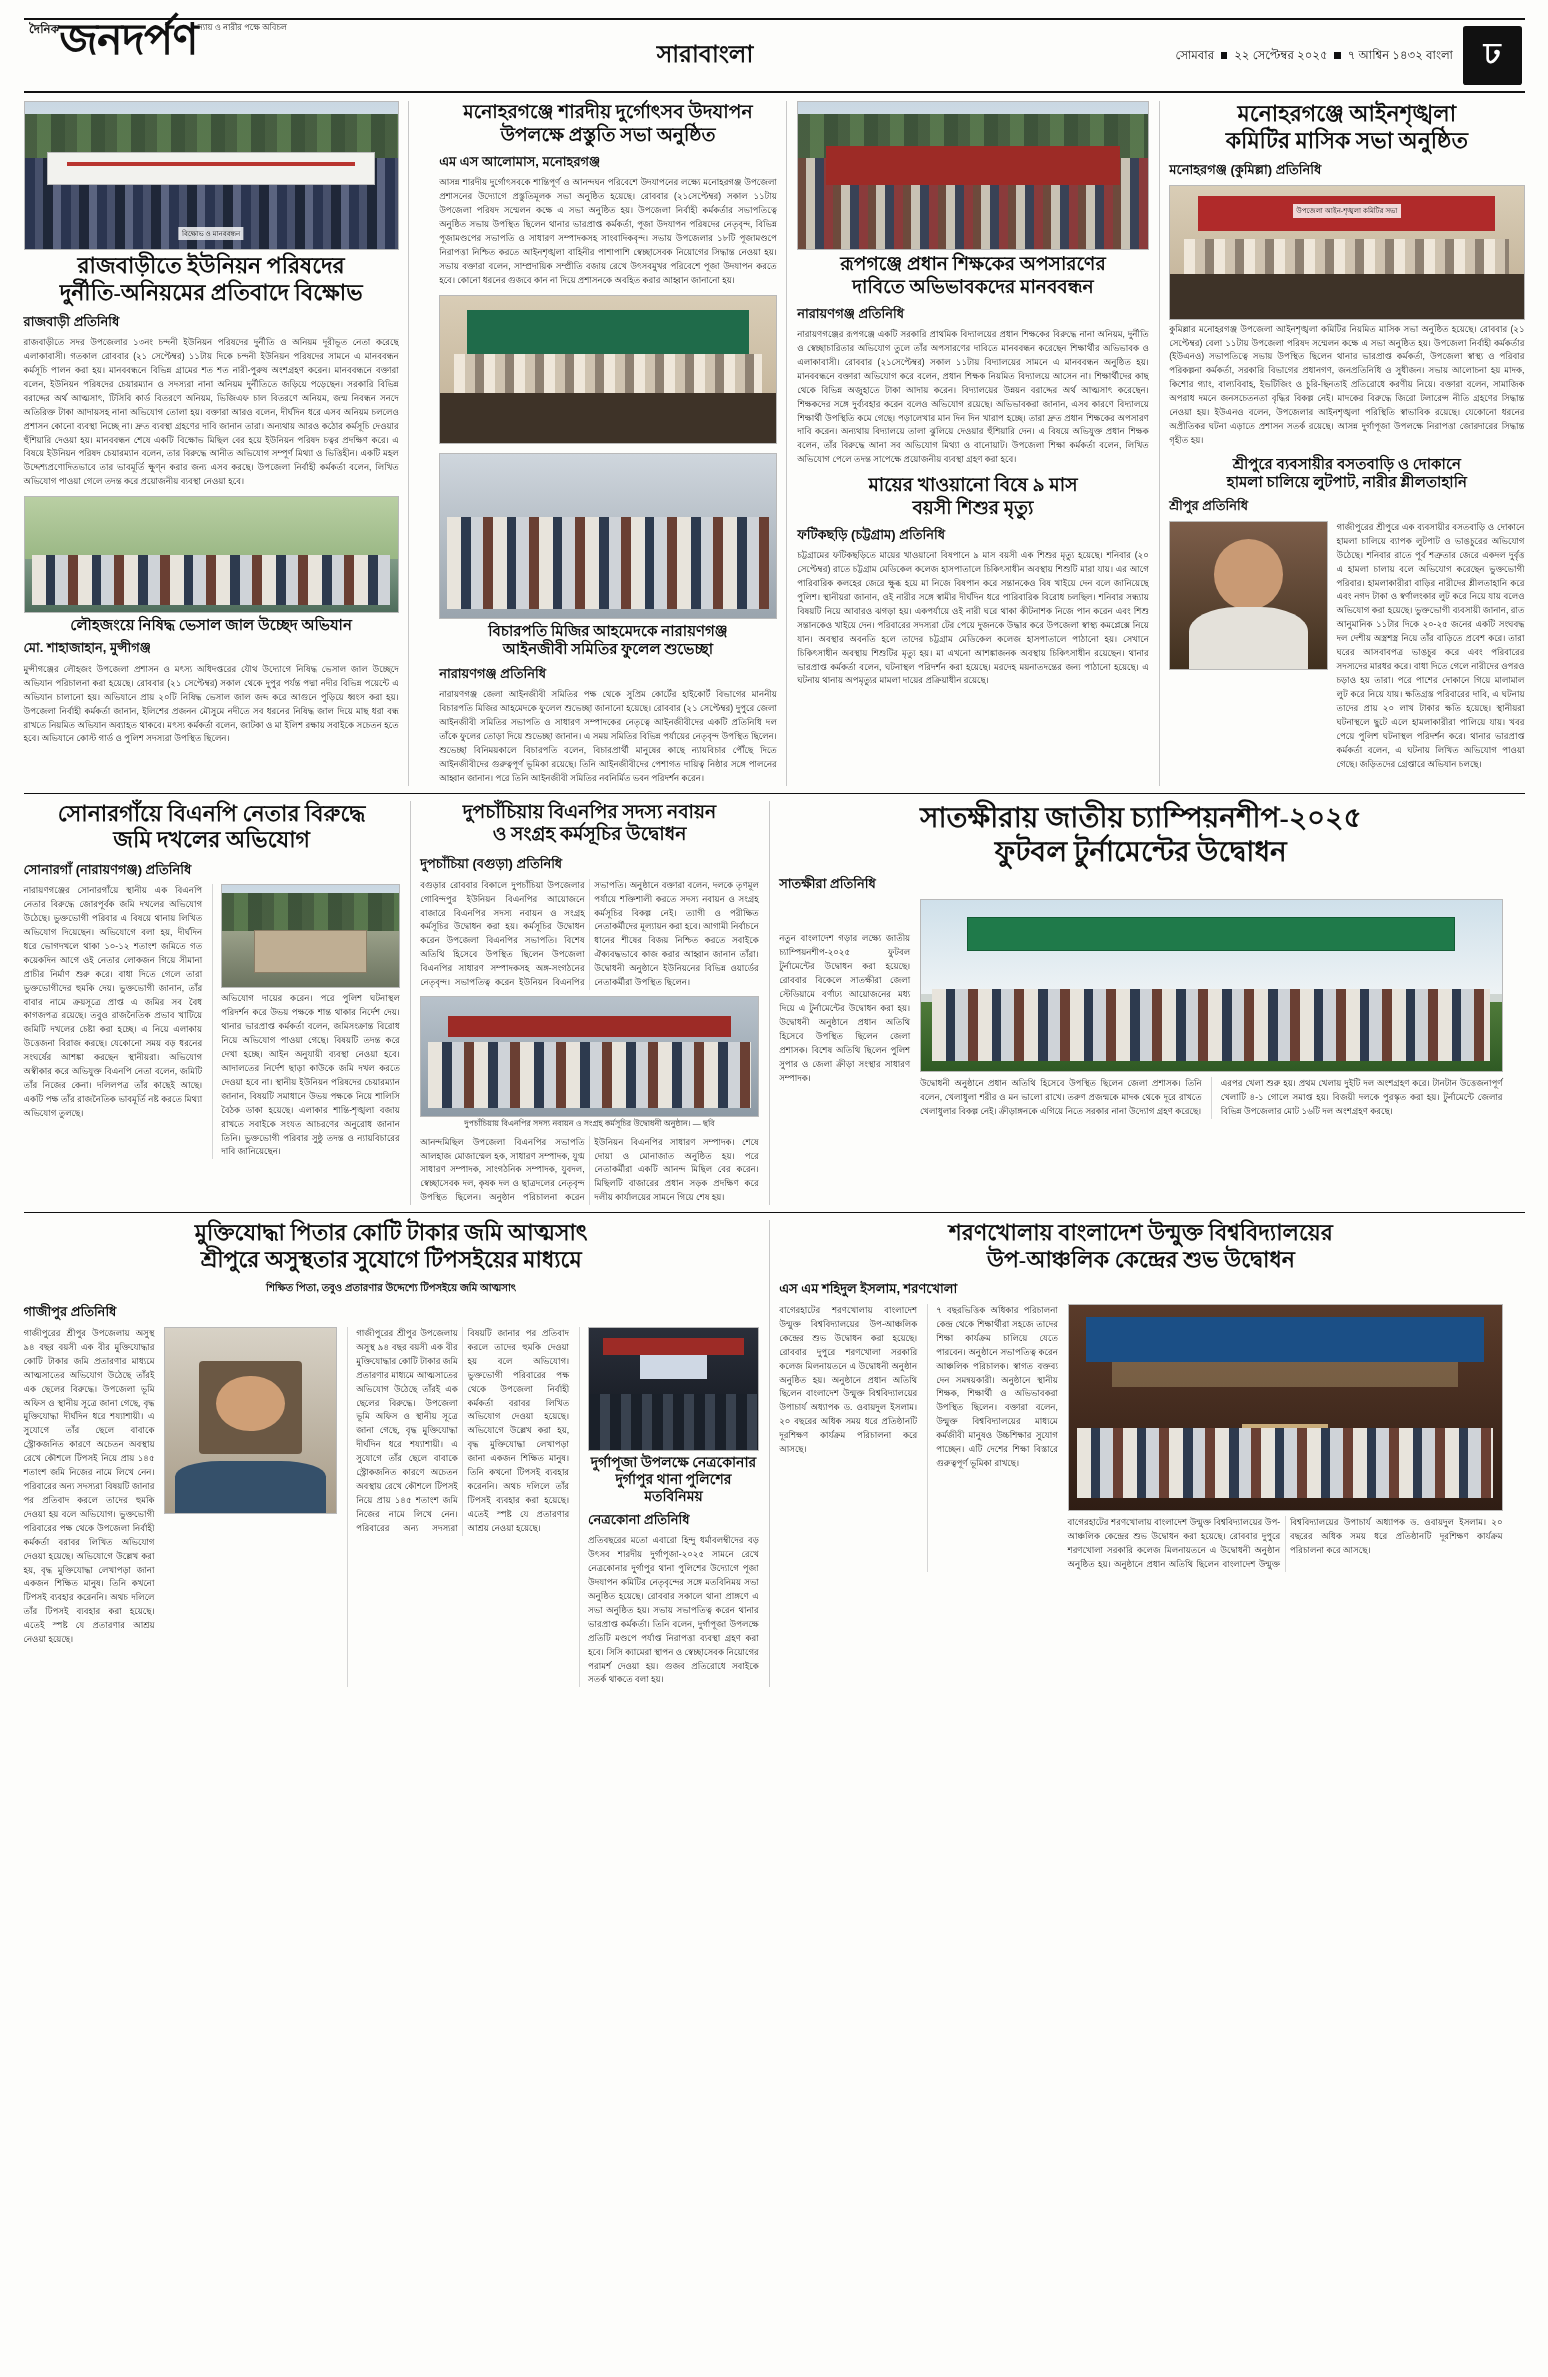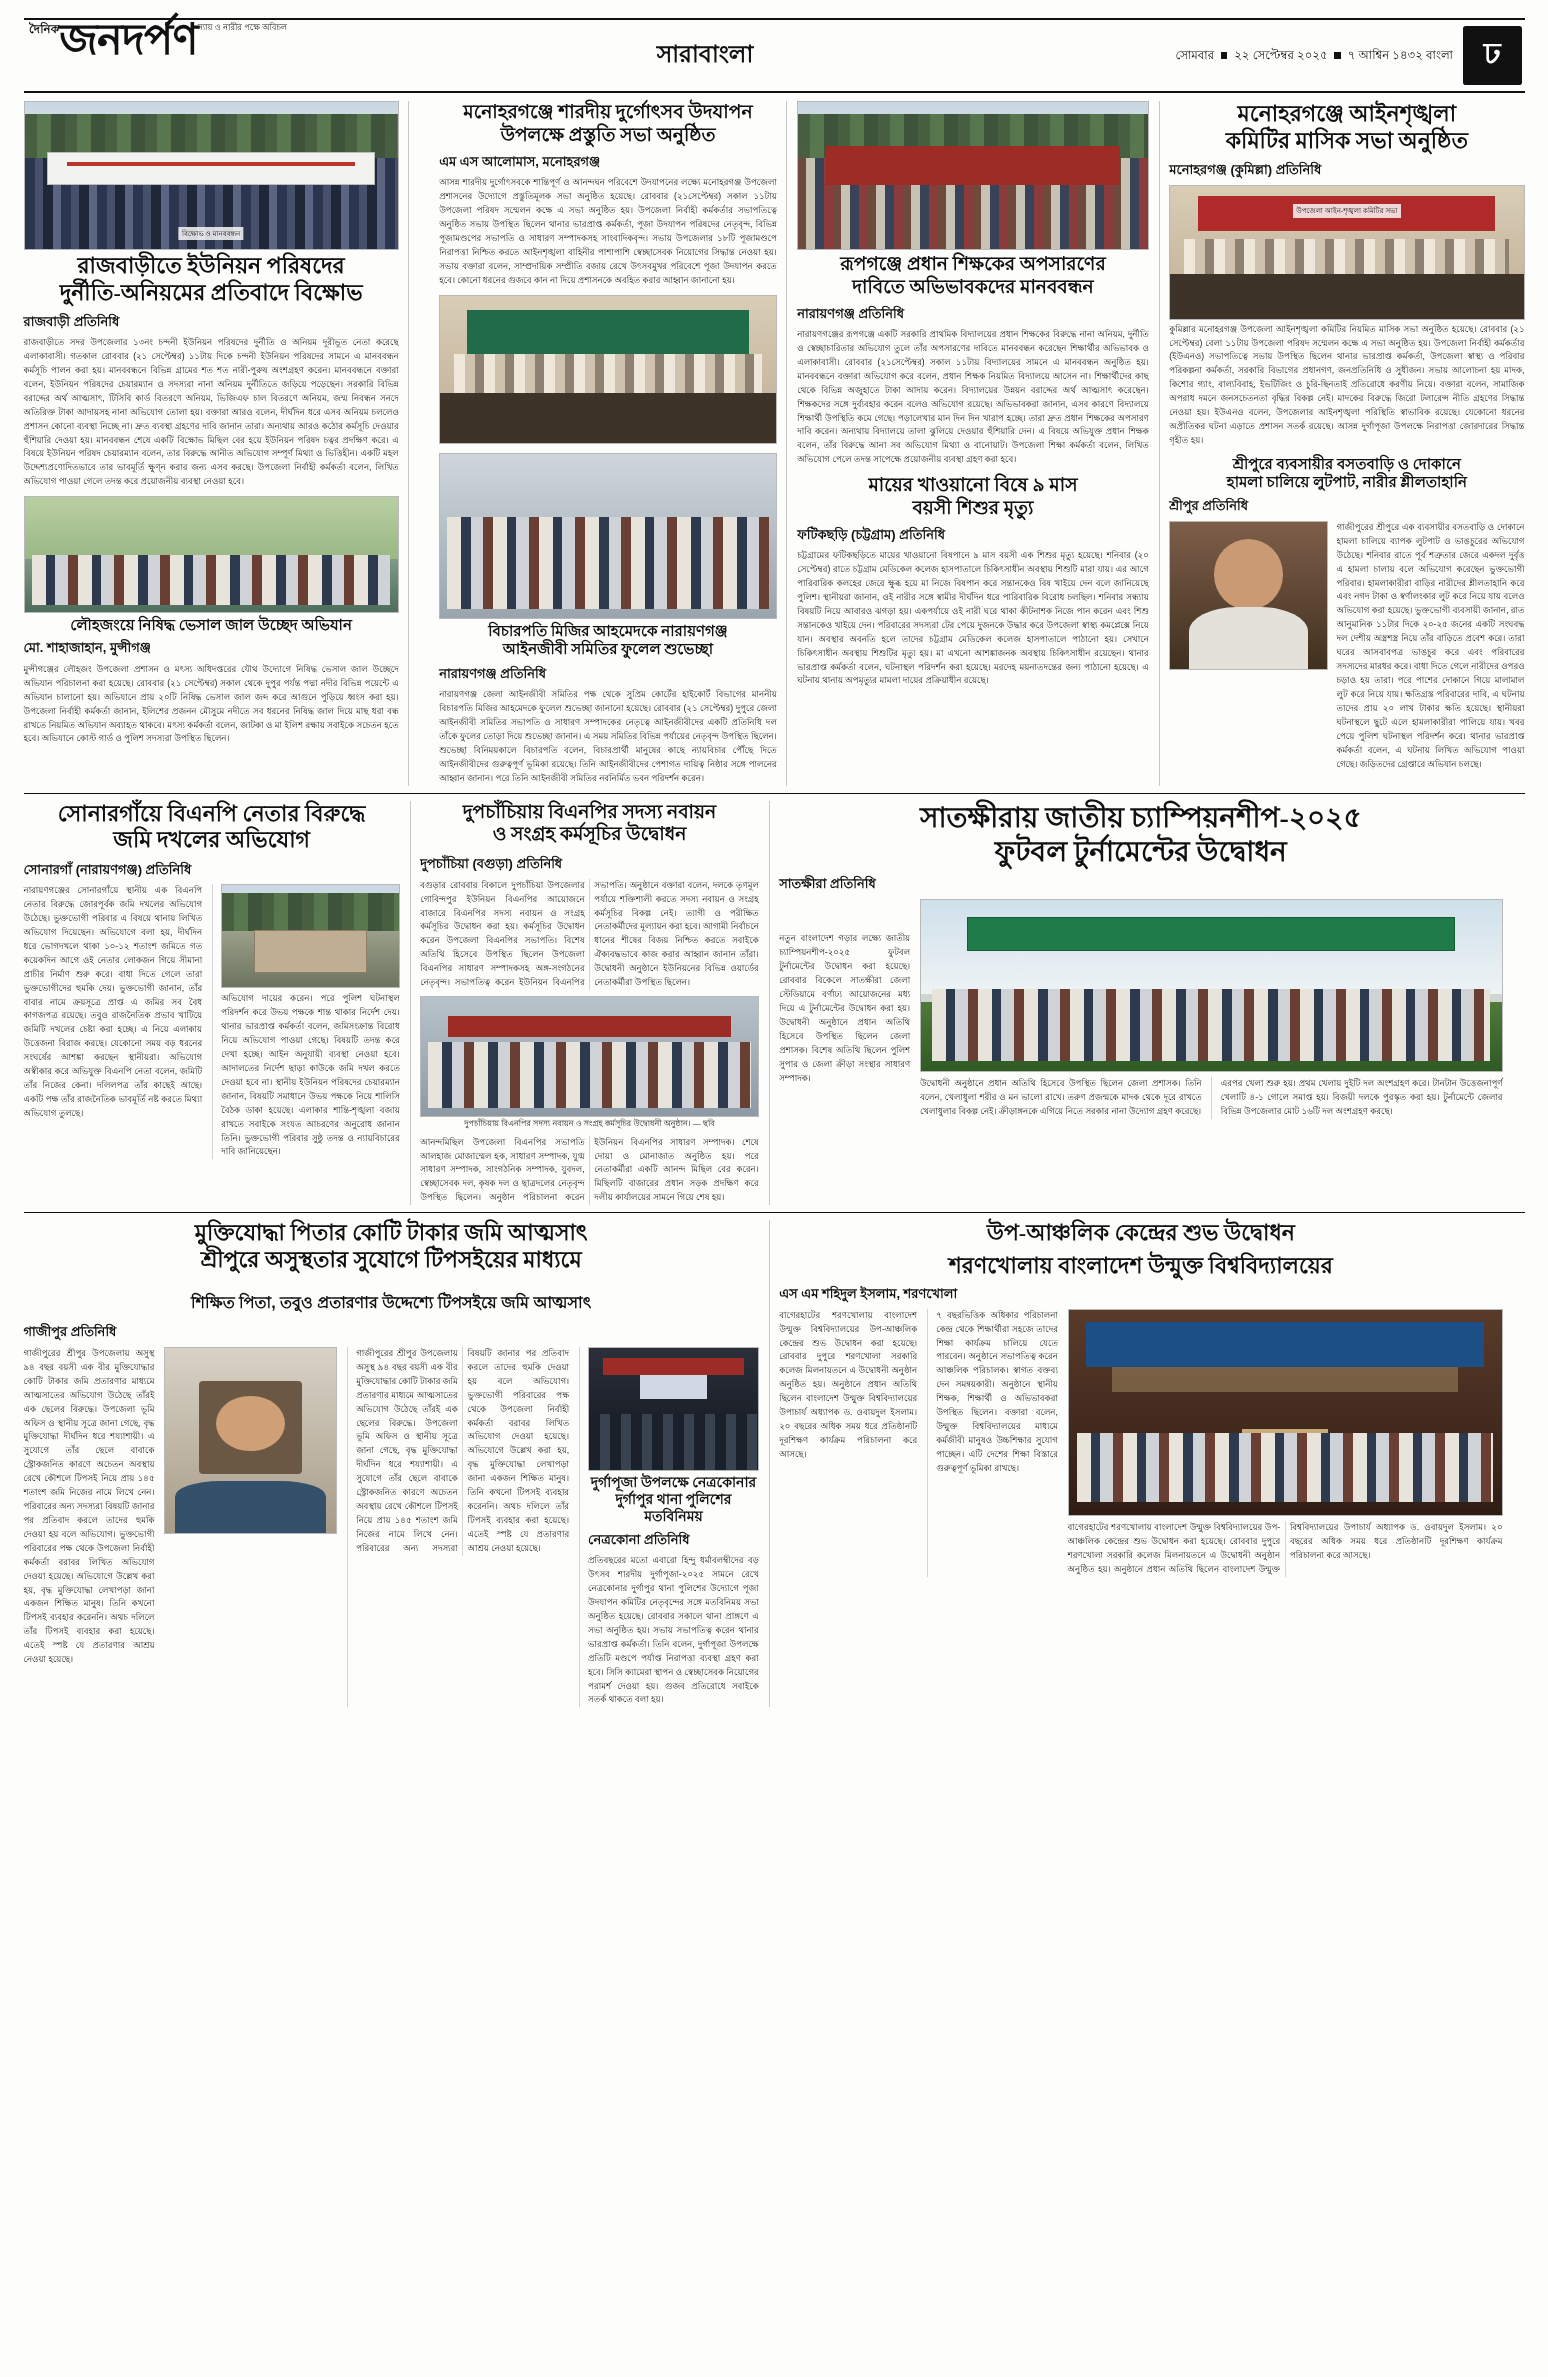--- a/index.html
+++ b/index.html
@@ -117,24 +117,24 @@
     line-height: 1.22;
     text-align: center;
     font-family: "Liberation Serif", serif;
   }
   .hl.xl { font-size: 28px; }
   .hl.lg { font-size: 22px; }
   .hl.md { font-size: 18.7px; }
   .hl.sm { font-size: 15px; }
 
   .sub {
-    font-size: 16px;
+    font-size: 10px;
     text-align: center;
     color: #111;
-    margin-top: 16px;
+    margin-top: 6px;
     font-weight: bold;
   }
   .byline {
     font-size: 13px;
     font-weight: bold;
     color: #111;
     margin: 4.8px 0 3.5px 0;
   }
 
   .body-text {
@@ -461,22 +461,22 @@
           </div>
           <div class="hl sm" style="font-size:14px;">দুর্গাপূজা উপলক্ষে নেত্রকোনার</div>
           <div class="hl sm" style="font-size:14px;margin-bottom:2.8px;">দুর্গাপুর থানা পুলিশের মতবিনিময়</div>
           <div class="byline">নেত্রকোনা প্রতিনিধি</div>
           <div class="body-text">প্রতিবছরের মতো এবারো হিন্দু ধর্মাবলম্বীদের বড় উৎসব শারদীয় দুর্গাপূজা-২০২৫ সামনে রেখে নেত্রকোনার দুর্গাপুর থানা পুলিশের উদ্যোগে পূজা উদযাপন কমিটির নেতৃবৃন্দের সঙ্গে মতবিনিময় সভা অনুষ্ঠিত হয়েছে। রোববার সকালে থানা প্রাঙ্গণে এ সভা অনুষ্ঠিত হয়। সভায় সভাপতিত্ব করেন থানার ভারপ্রাপ্ত কর্মকর্তা। তিনি বলেন, দুর্গাপূজা উপলক্ষে প্রতিটি মণ্ডপে পর্যাপ্ত নিরাপত্তা ব্যবস্থা গ্রহণ করা হবে। সিসি ক্যামেরা স্থাপন ও স্বেচ্ছাসেবক নিয়োগের পরামর্শ দেওয়া হয়। গুজব প্রতিরোধে সবাইকে সতর্ক থাকতে বলা হয়।</div>
         </div>
       </div>
     </div>
 
     <div class="col" style="width:733px;">
+      <div class="hl lg">শরণখোলায় বাংলাদেশ উন্মুক্ত বিশ্ববিদ্যালয়ের</div>
       <div class="hl lg" style="margin-bottom:5.5px;">উপ-আঞ্চলিক কেন্দ্রের শুভ উদ্বোধন</div>
-      <div class="hl lg">শরণখোলায় বাংলাদেশ উন্মুক্ত বিশ্ববিদ্যালয়ের</div>
       <div class="byline">এস এম শহিদুল ইসলাম, শরণখোলা</div>
 
       <div style="display:flex;gap:9.7px;">
         <div style="width:138px;flex:none;">
           <div class="body-text">বাগেরহাটের শরণখোলায় বাংলাদেশ উন্মুক্ত বিশ্ববিদ্যালয়ের উপ-আঞ্চলিক কেন্দ্রের শুভ উদ্বোধন করা হয়েছে। রোববার দুপুরে শরণখোলা সরকারি কলেজ মিলনায়তনে এ উদ্বোধনী অনুষ্ঠান অনুষ্ঠিত হয়। অনুষ্ঠানে প্রধান অতিথি ছিলেন বাংলাদেশ উন্মুক্ত বিশ্ববিদ্যালয়ের উপাচার্য অধ্যাপক ড. ওবায়দুল ইসলাম। ২০ বছরের অধিক সময় ধরে প্রতিষ্ঠানটি দূরশিক্ষণ কার্যক্রম পরিচালনা করে আসছে।</div>
         </div>
         <div style="width:131px;flex:none;border-left:0.7px solid #d5d5d5;padding-left:8.3px;">
           <div class="body-text">৭ বছরভিত্তিক অধিকার পরিচালনা কেন্দ্র থেকে শিক্ষার্থীরা সহজে তাদের শিক্ষা কার্যক্রম চালিয়ে যেতে পারবেন। অনুষ্ঠানে সভাপতিত্ব করেন আঞ্চলিক পরিচালক। স্বাগত বক্তব্য দেন সমন্বয়কারী। অনুষ্ঠানে স্থানীয় শিক্ষক, শিক্ষার্থী ও অভিভাবকরা উপস্থিত ছিলেন। বক্তারা বলেন, উন্মুক্ত বিশ্ববিদ্যালয়ের মাধ্যমে কর্মজীবী মানুষও উচ্চশিক্ষার সুযোগ পাচ্ছেন। এটি দেশের শিক্ষা বিস্তারে গুরুত্বপূর্ণ ভূমিকা রাখছে।</div>
         </div>
         <div style="flex:1;">

